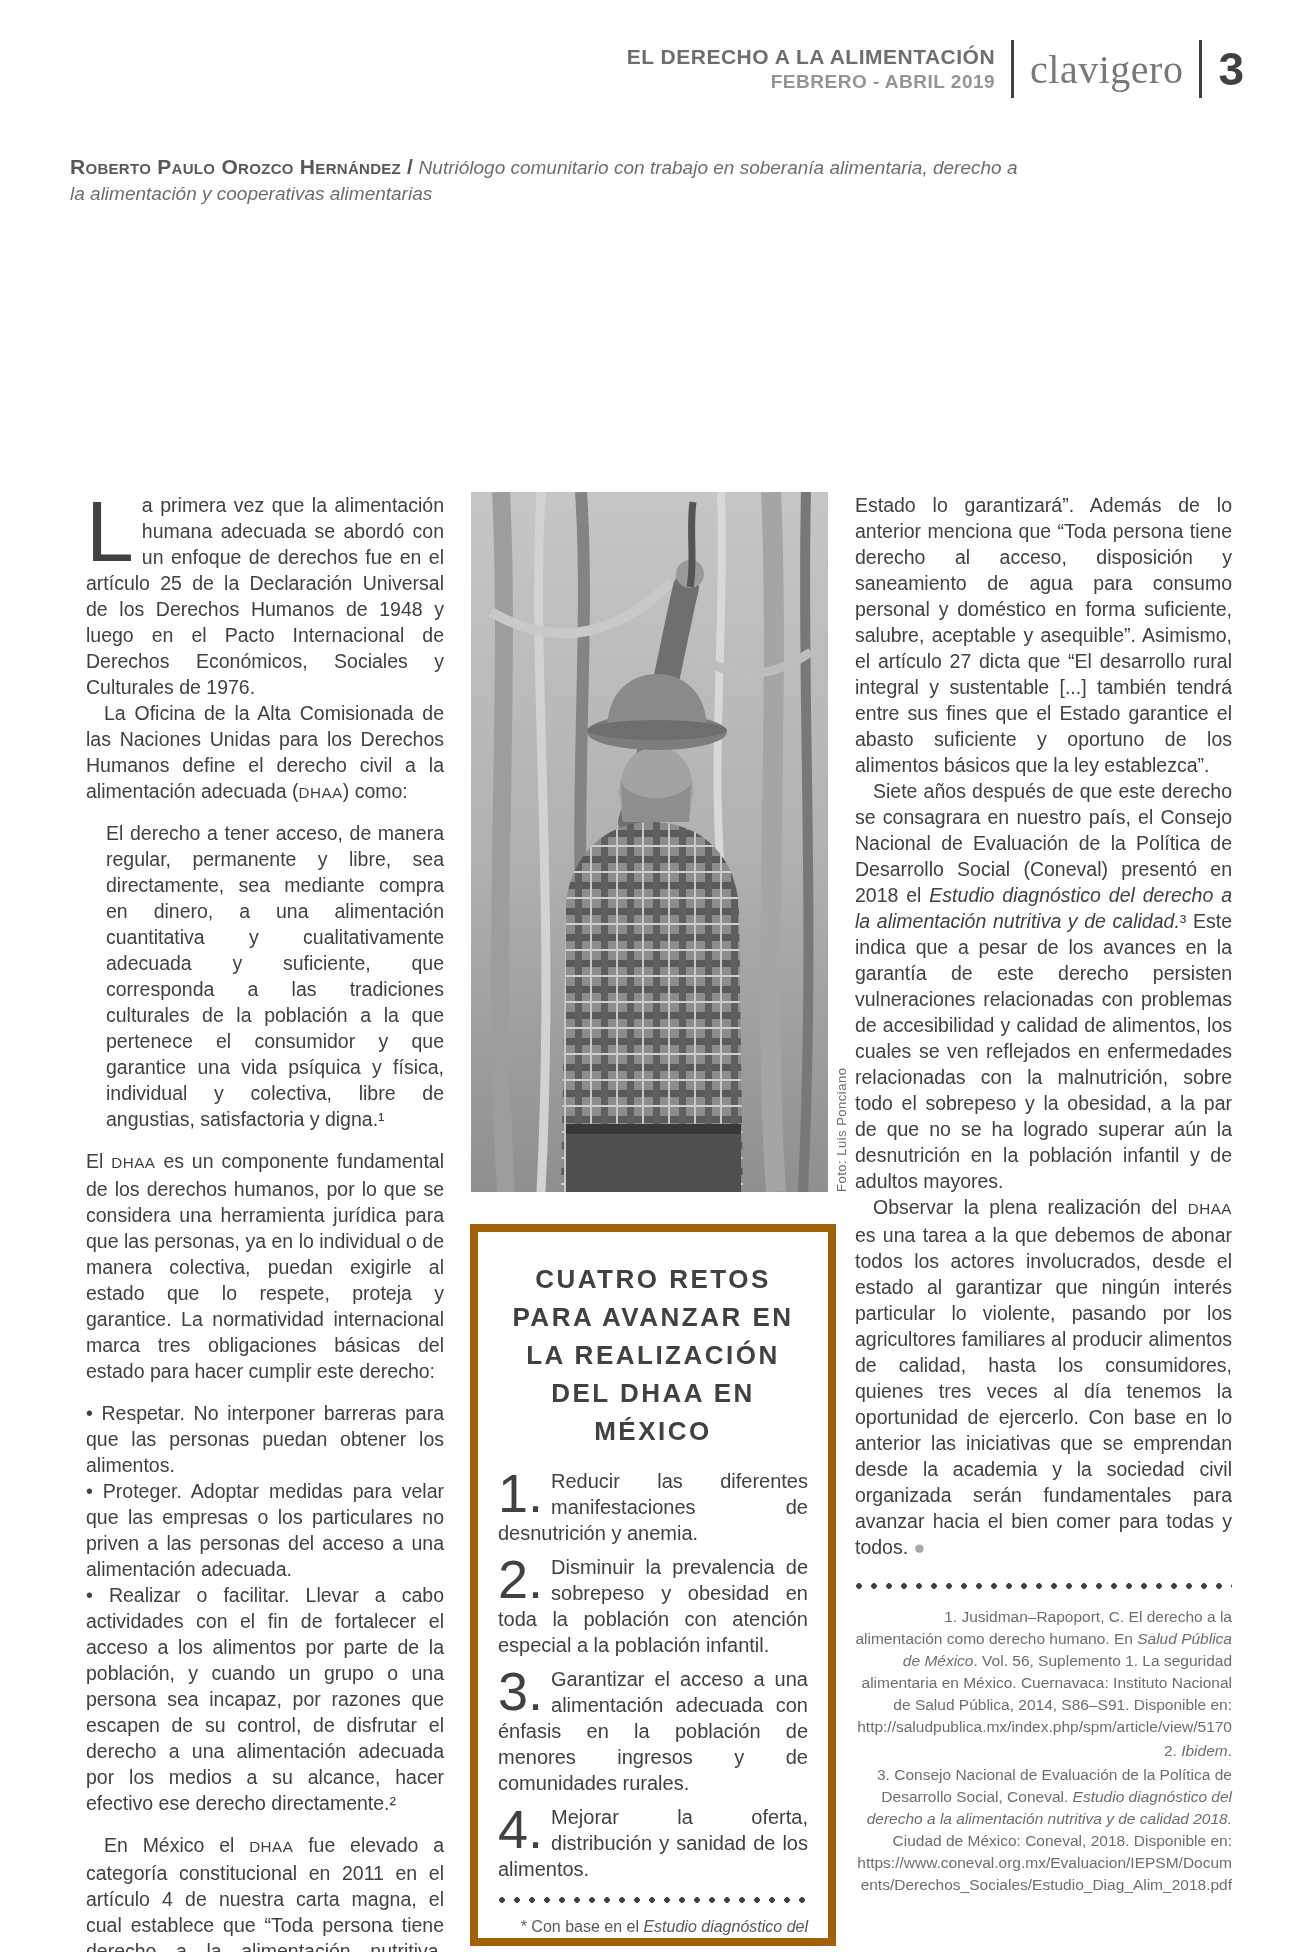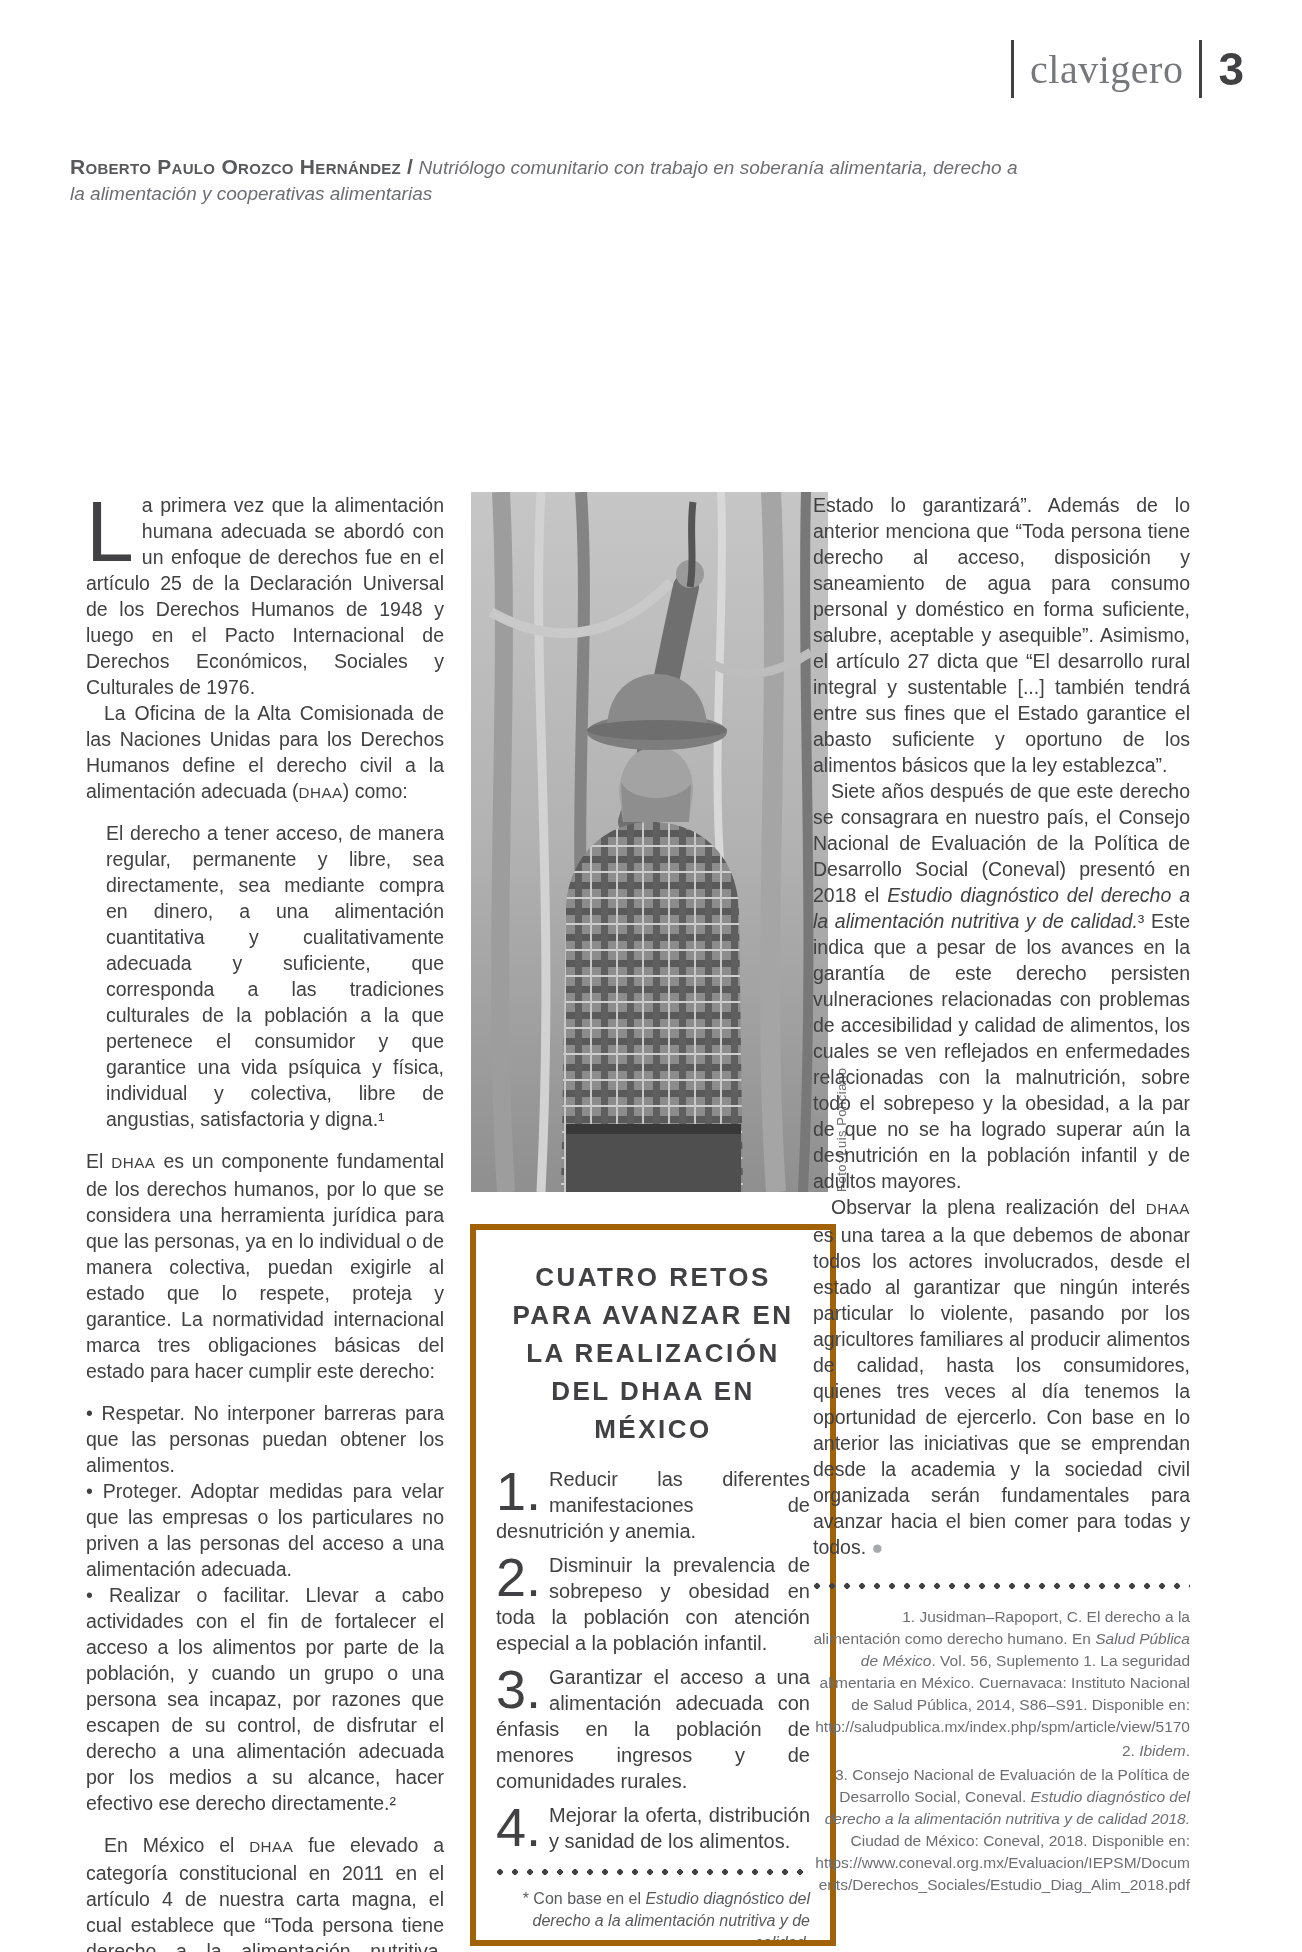--- a/index.html
+++ b/index.html
@@ -25,21 +25,21 @@
   .bio{font-style:italic; color:#6d6e71;}
 
   
   .title{position:absolute; left:66px; top:192px; margin:0; font-weight:normal; color:#3f4042;}
   .title span{display:block; font-size:67px; line-height:73px; letter-spacing:-1px; transform:scaleX(.93); transform-origin:left;}
 
   
   .col{position:absolute; top:492px; font-size:19.5px; line-height:26px; text-align:justify; hyphens:auto;}
   .col p{margin:0;}
   .col-left{left:86px; width:358px;}
-  .col-right{left:813px; width:377px;}
+  .col-right{left:855px; width:377px;}
   .indent{text-indent:18px;}
   .gap{margin-top:16px !important;}
   .dropcap{float:left; font-size:86px; line-height:66px; height:72px; margin:6px 8px 0 0; color:#414042;}
   blockquote.quote{margin:14px 0 16px 0; padding-left:20px; text-align:justify;}
   .sc{font-size:.78em; letter-spacing:.5px;}
   .i{font-style:italic;margin-top:36px;}
   .enddot{color:#a7a9ac;}
 
   
   .dots{height:8px; background-image:radial-gradient(circle at 4px 4px, #414042 2.7px, rgba(0,0,0,0) 3px); background-size:15px 8px; background-repeat:repeat-x;}
@@ -54,35 +54,39 @@
   .photo svg{display:block; width:100%; height:100%;}
   .photo-credit{
     position:absolute; left:834px; top:892px; height:300px;
     writing-mode:vertical-rl; transform:rotate(180deg);
     font-size:13px; letter-spacing:.5px; color:#6d6e71; white-space:nowrap;
   }
 
   
   .box{
     position:absolute; left:470px; top:1224px; width:366px; height:722px;
-    box-sizing:border-box; background:#fff; border:6px solid #a16207;
+    box-sizing:border-box; background:#fff; border:8px solid #a16207;
     padding:28px 20px 0 20px; overflow:hidden;
   }
   .box-title{margin:0 0 18px; text-align:center; font-size:26px; line-height:38px; letter-spacing:2.5px; font-weight:bold; color:#414042;}
   .box-item{margin:0 0 8px; font-size:20px; line-height:26px; text-align:justify; hyphens:auto;}
   .box-num{float:left; font-size:54px; line-height:46px; padding:2px 8px 0 0; color:#414042;}
   .box .dots{margin:14px 0 12px;}
   .box-footnote{margin:0; font-size:16px; line-height:22px; text-align:right; color:#58595b;}
 </style>
 </head>
 <body>
 
 <div class="page">
 
   <div class="header">
+    <div class="header-titles">
+      <div class="header-section">EL DERECHO A LA ALIMENTACIÓN</div>
+      <div class="header-date">FEBRERO - ABRIL 2019</div>
+    </div>
     <div class="header-bar"></div>
     <div class="logo">clavigero</div>
     <div class="header-bar"></div>
     <div class="pagenum">3</div>
   </div>
 
   <p class="byline"><span class="author">Roberto Paulo Orozco Hernández</span><span class="byline-sep"> / </span><span class="bio">Nutriólogo comunitario con trabajo en soberanía alimentaria, derecho a la alimentación y cooperativas alimentarias</span></p>
 
 
   <div class="col col-left">

